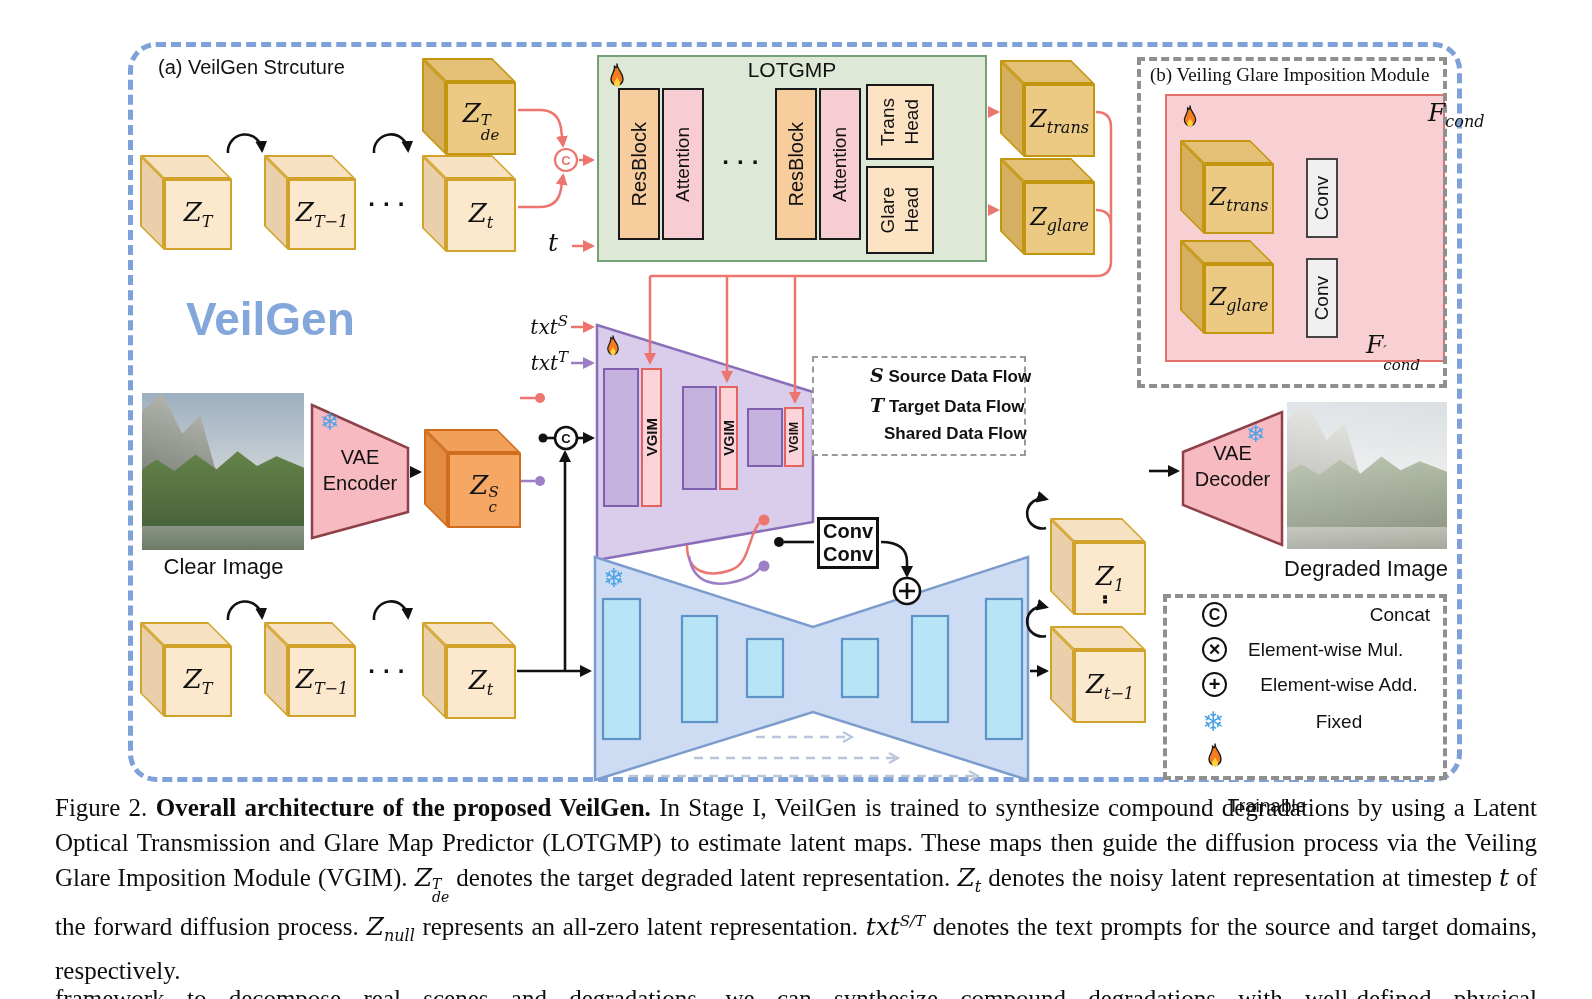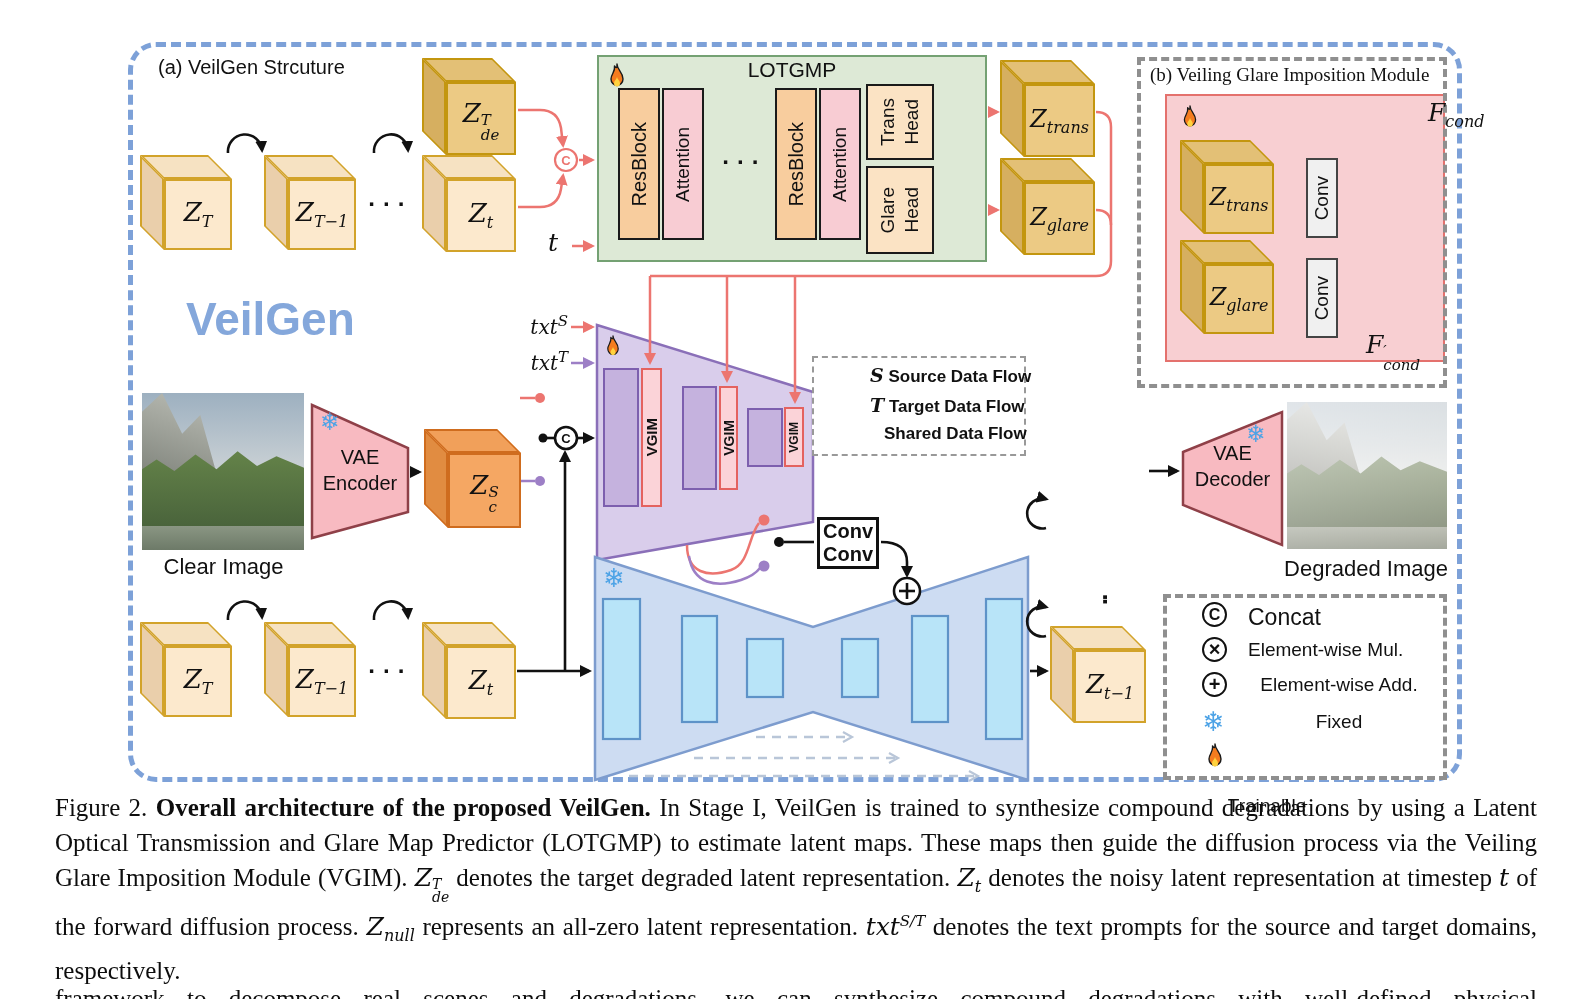--- a/index.html
+++ b/index.html
@@ -325,20 +325,27 @@
     </div>
   <div class="abs lay2" style="left:350px;top:657px;width:74px;text-align:center;font-size:24px;font-weight:bold;">· · ·</div>
   <div class="cube" style="left:422px;top:622px;width:94px;height:97px;">
       <div class="ct"></div>
       <div class="cl"></div>
       <div class="cf">
         <span class="m"><span>Z</span><sub>t</sub></span>
       </div>
     </div>
 
+  <div class="cube" style="left:1050px;top:518px;width:96px;height:97px;">
+      <div class="ct"></div>
+      <div class="cl"></div>
+      <div class="cf">
+        <span class="m"><span>Z</span><sub>1</sub></span>
+      </div>
+    </div>
   <div class="abs lay2 vt" style="left:1090px;top:596px;font-size:26px;font-weight:bold;letter-spacing:-4px;">··</div>
   <div class="cube" style="left:1050px;top:626px;width:96px;height:97px;">
       <div class="ct"></div>
       <div class="cl"></div>
       <div class="cf">
         <span class="m"><span>Z</span><sub>t−1</sub></span>
       </div>
     </div>
   <div class="abs lay2 snow" style="left:1246px;top:420px;font-size:24px;">❄</div>
   <div class="abs lay2" style="left:1183px;top:440px;width:99px;text-align:center;font-size:20px;line-height:26px;">
@@ -382,21 +389,21 @@
   <div class="abs lay2 bar" style="left:1306px;top:258px;width:32px;height:80px;background:#f0f0f0;border:2.4px solid #444;">
       <span class="vt" style="font-size:19px;">Conv</span>
     </div>
   <div class="abs lay2 m" style="left:1366px;top:330px;font-size:25px;"><span>F</span><span class="stk">
         <span>′</span>
         <span>cond</span>
       </span></div>
 
   <div class="abs lay2" style="left:1163px;top:594px;width:284px;height:186px;border:4px dashed #8f8f8f;background:#fff;"></div>
   <div class="abs lay2 circle-sym" style="left:1202px;top:602px;font-size:16px;">C</div>
-  <div class="abs lay2" style="left:1248px;top:604px;width:182px;text-align:left;font-size:23px;">Concat</div>
+  <div class="abs lay2" style="left:1248px;top:604px;width:182px;text-align:right;font-size:19px;">Concat</div>
   <div class="abs lay2 circle-sym" style="left:1202px;top:637px;font-size:20px;">×</div>
   <div class="abs lay2" style="left:1248px;top:639px;width:182px;text-align:left;font-size:19px;">Element-wise Mul.</div>
   <div class="abs lay2 circle-sym" style="left:1202px;top:672px;font-size:20px;">+</div>
   <div class="abs lay2" style="left:1248px;top:674px;width:182px;text-align:center;font-size:19px;">Element-wise Add.</div>
   <div class="abs lay2 snow" style="left:1202px;top:706px;font-size:27px;">❄</div>
   <div class="abs lay2" style="left:1248px;top:711px;width:182px;text-align:center;font-size:19px;">Fixed</div>
   <div class="abs lay2" style="left:1202px;top:742px;">
     <svg class="flame" width="26" height="30" viewBox="0 0 24 30">
         <path d="M12 2 C12 8 18 10 18 17 A6 6.5 0 0 1 6 17 C6 12 10.5 10 9.5 4 C11 6 12 7 12 2 Z" fill="#f47c1f" stroke="#1a1a1a" stroke-width="1.4" stroke-linejoin="round"></path>
         <path d="M12 15 C12.5 17.5 15 18.5 15 21.2 A3 3.2 0 0 1 9 21.2 C9 18.8 11.5 17.8 12 15 Z" fill="#ffd23e"></path>

